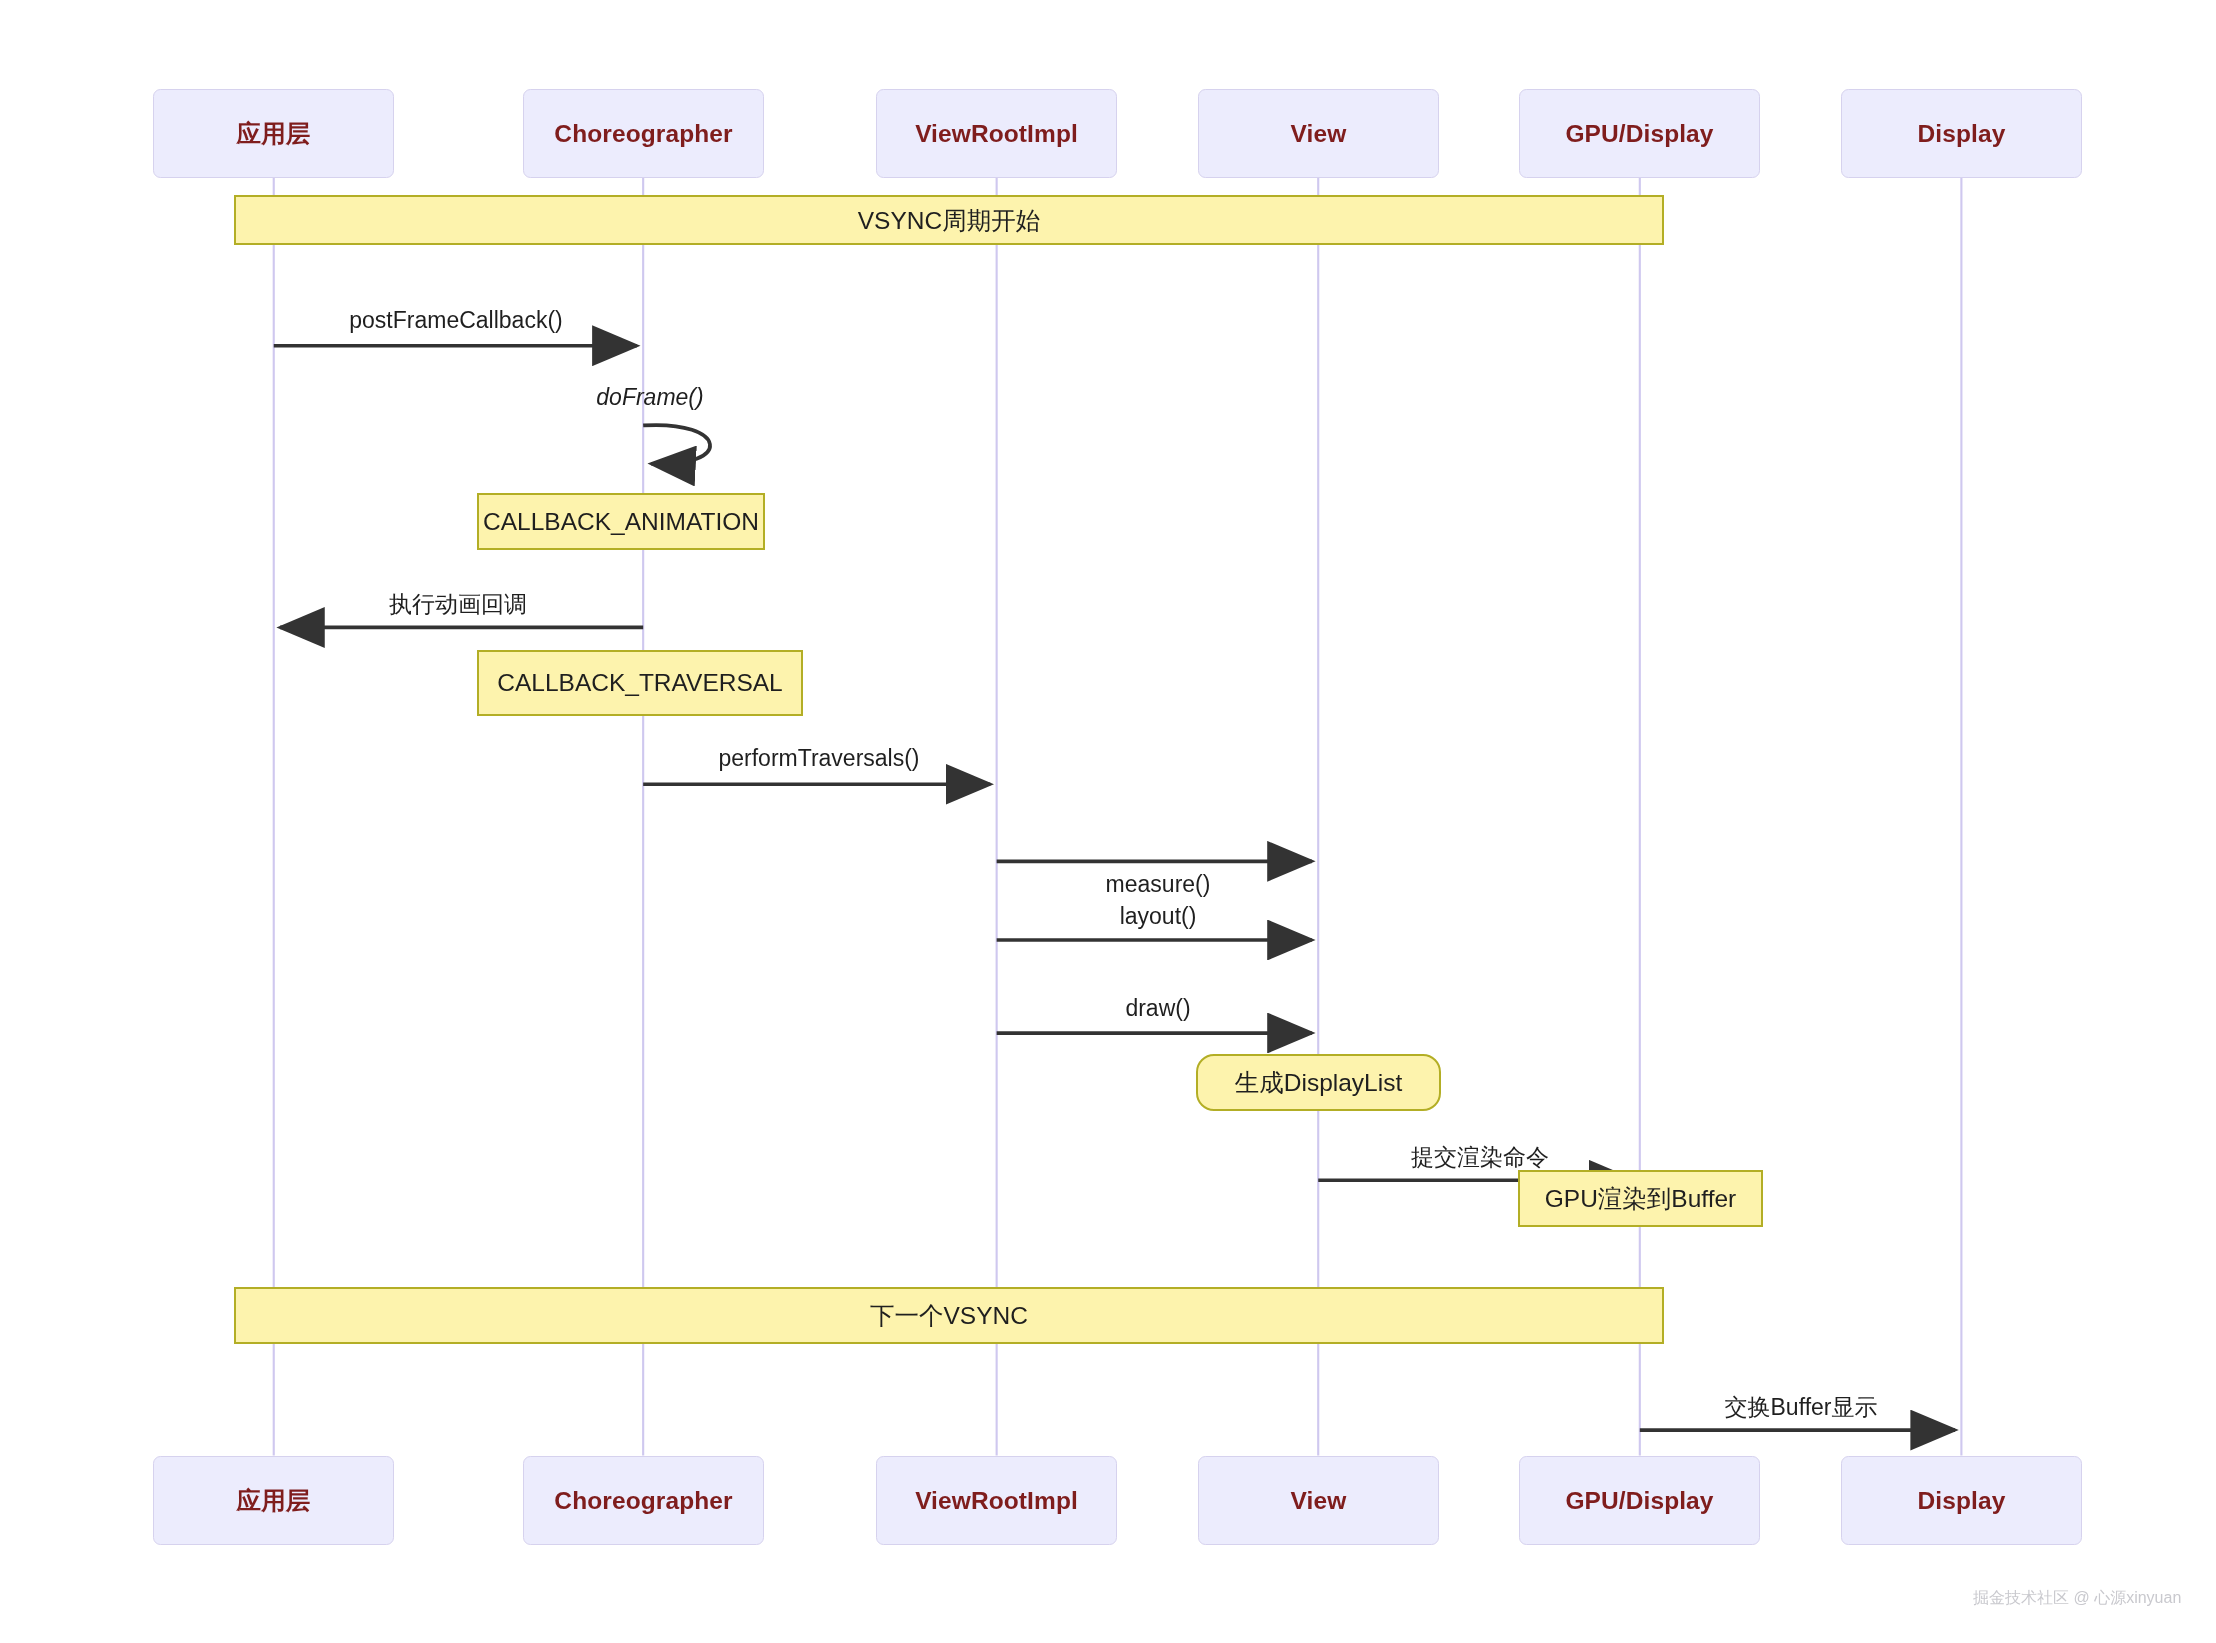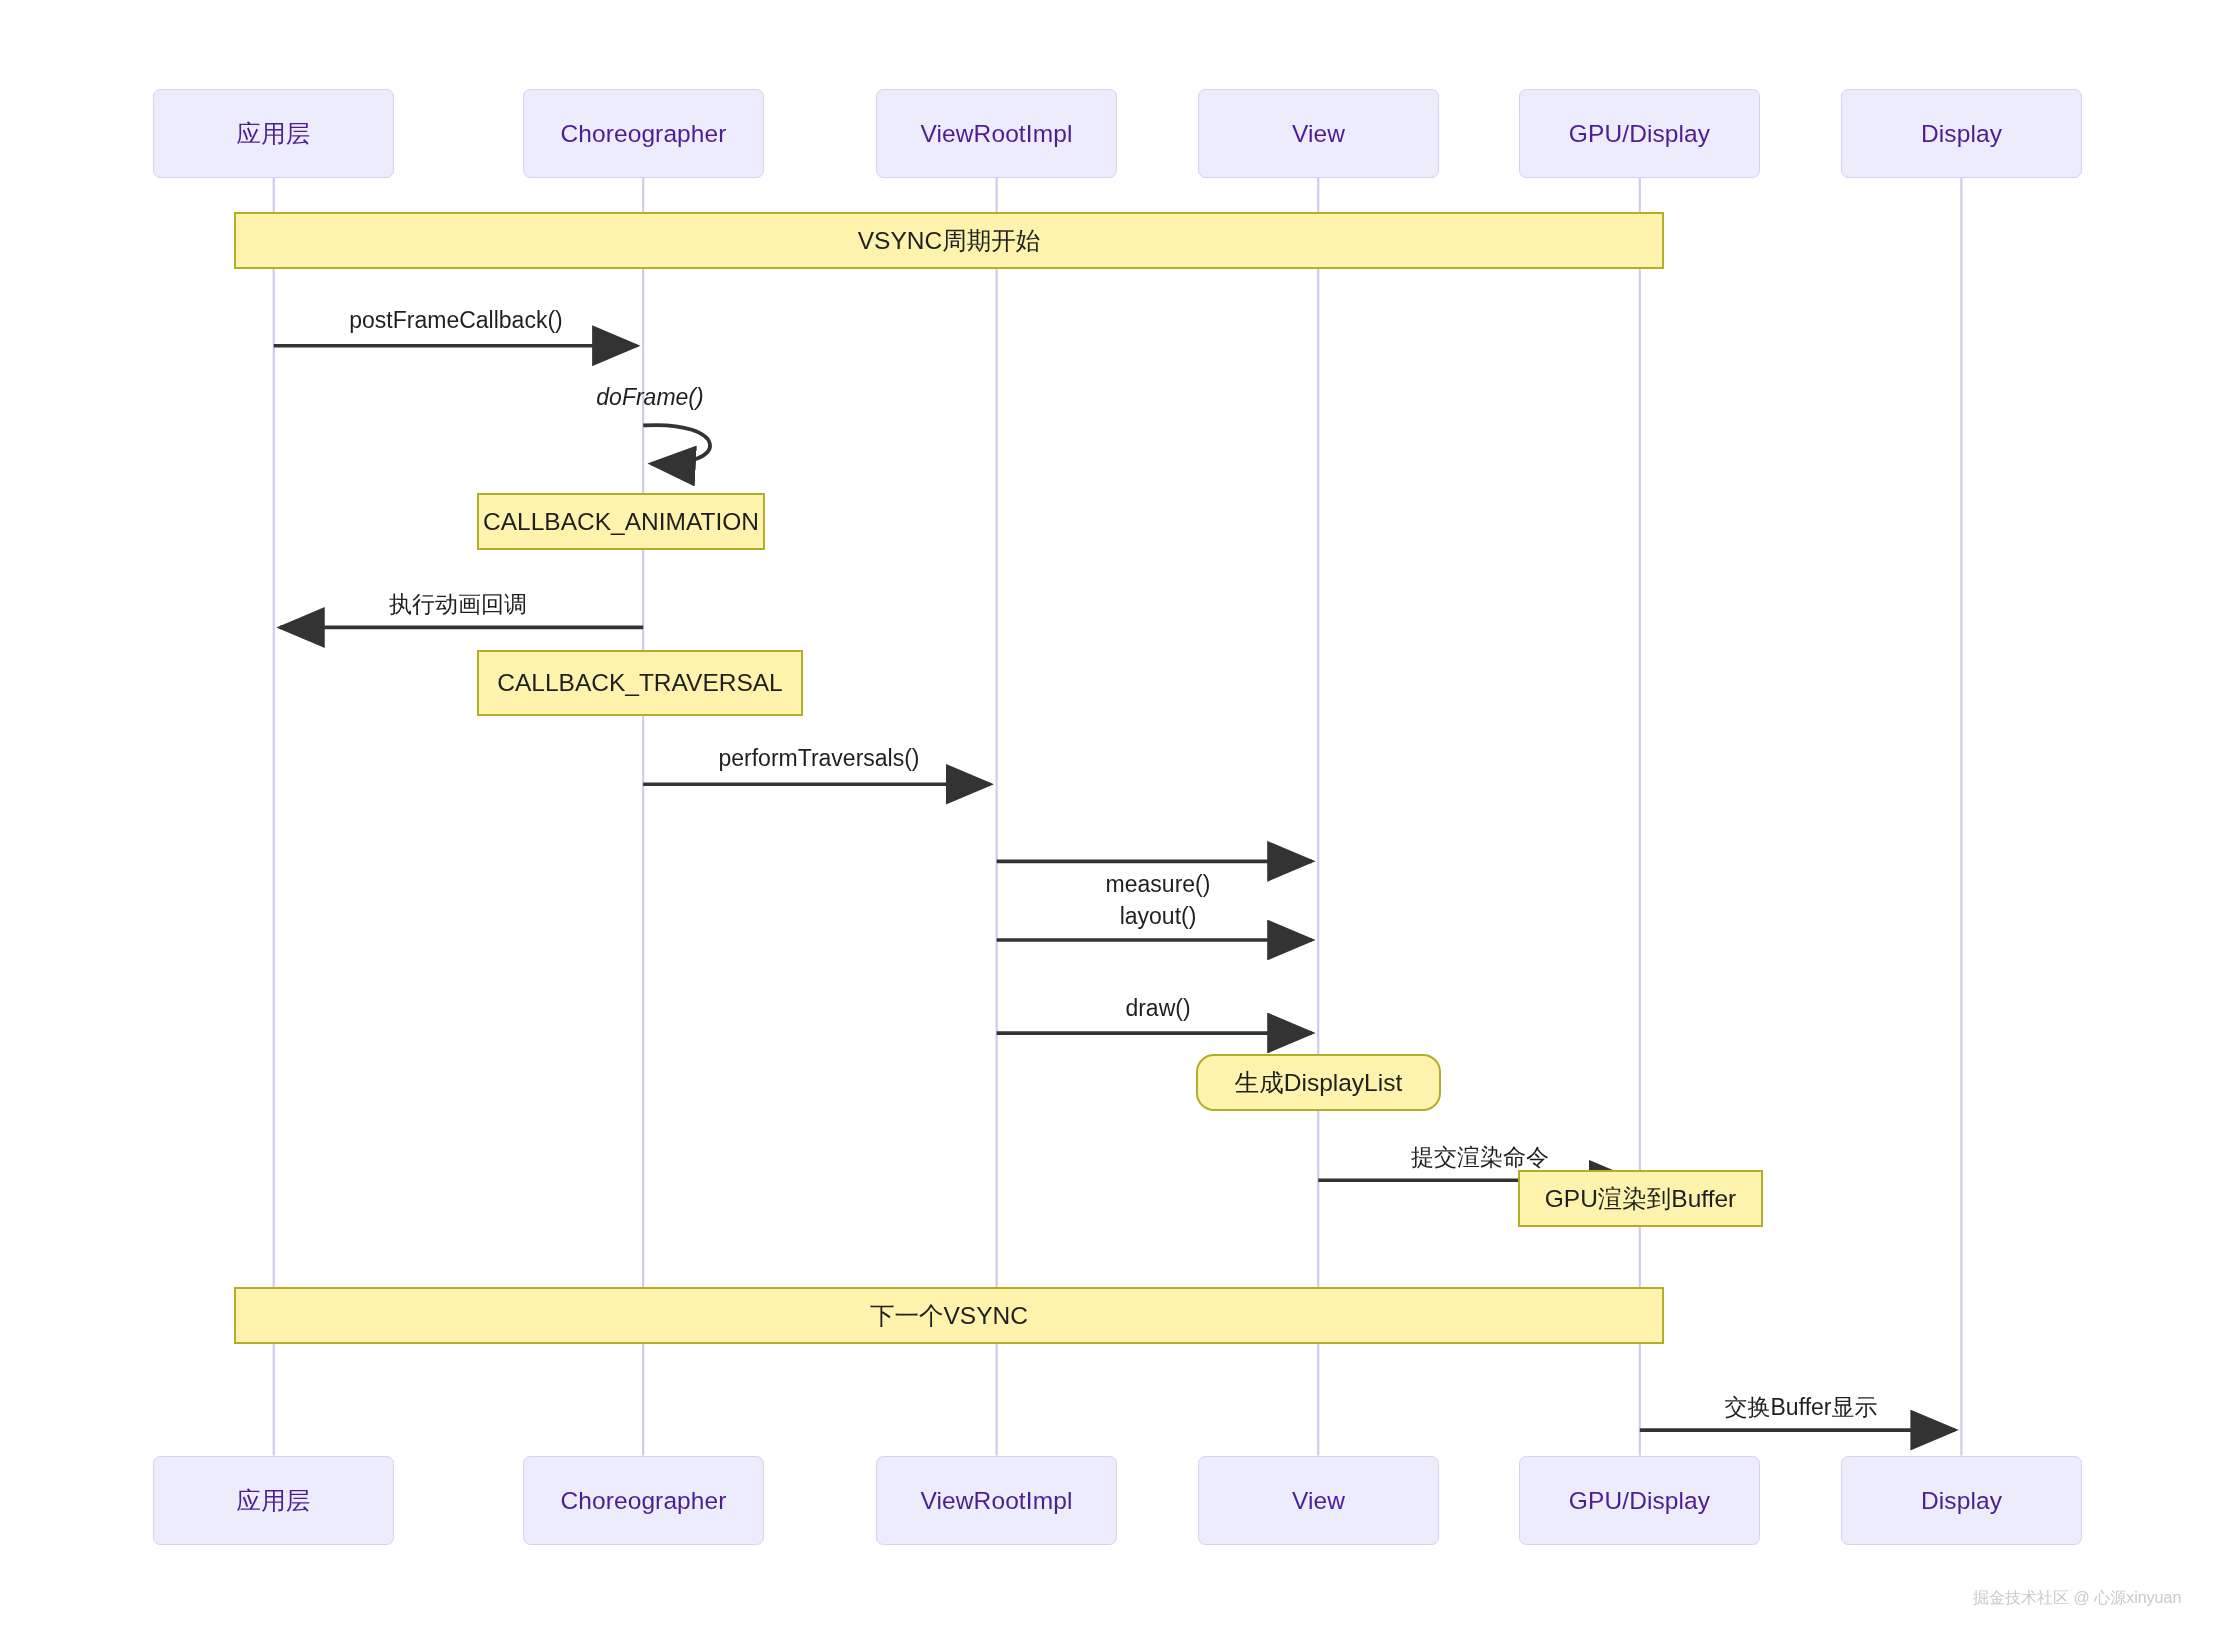--- a/index.html
+++ b/index.html
@@ -30,24 +30,25 @@
     background: #ececfd;
     border: 1.1px solid #d6d2ee;
     border-radius: 7.4px;
     display: flex;
     align-items: center;
     justify-content: center;
     box-sizing: border-box;
   }
   .actor-label {
     font-size: 24.5px;
-    color: #4c1d95;
+    color: #7f1d1d;
     font-family: "Liberation Sans", "DejaVu Sans", sans-serif;
     white-space: nowrap;
     letter-spacing: 0.1px;
+    font-weight: bold;
   }
   
   .banner {
     position: absolute;
     background: #fdf3ad;
     border: 2.1px solid #b3ae25;
     box-sizing: border-box;
     display: flex;
     align-items: center;
     justify-content: center;
@@ -138,21 +139,21 @@
   <div class="actor-box" style="left:1198px; top:89px; width:241px; height:89px;">
     <span class="actor-label">View</span>
   </div>
   <div class="actor-box" style="left:1519px; top:89px; width:241px; height:89px;">
     <span class="actor-label">GPU/Display</span>
   </div>
   <div class="actor-box" style="left:1841px; top:89px; width:241px; height:89px;">
     <span class="actor-label">Display</span>
   </div>
 
-  <div class="banner" style="left:234px; top:212px; width:1430px; height:57px;">
+  <div class="banner" style="left:234px; top:195px; width:1430px; height:50px;">
     <span class="banner-label">VSYNC周期开始</span>
   </div>
 
   <div class="msg-label" style="left:456px; top:307px;">postFrameCallback()</div>
   <div class="msg-label" style="left:650px; top:384px;font-style:italic;">doFrame()</div>
   <div class="msg-label" style="left:458px; top:589px;">执行动画回调</div>
   <div class="msg-label" style="left:819px; top:745px;">performTraversals()</div>
   <div class="msg-label" style="left:1158px; top:871px;">measure()</div>
   <div class="msg-label" style="left:1158px; top:903px;">layout()</div>
   <div class="msg-label" style="left:1158px; top:995px;">draw()</div>

